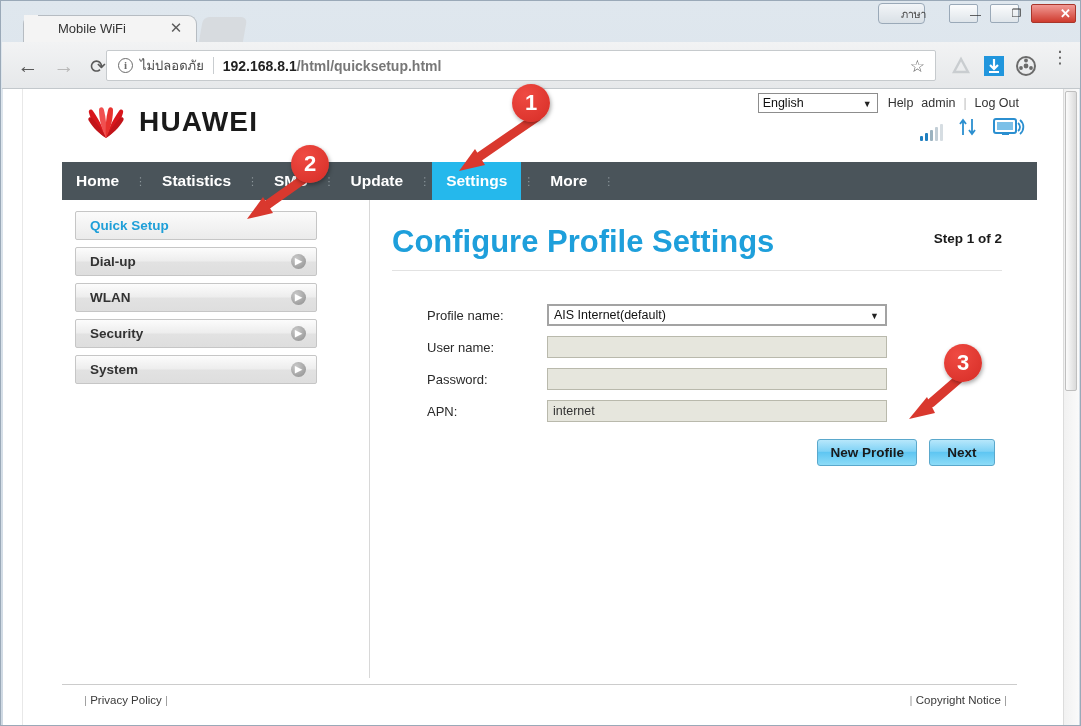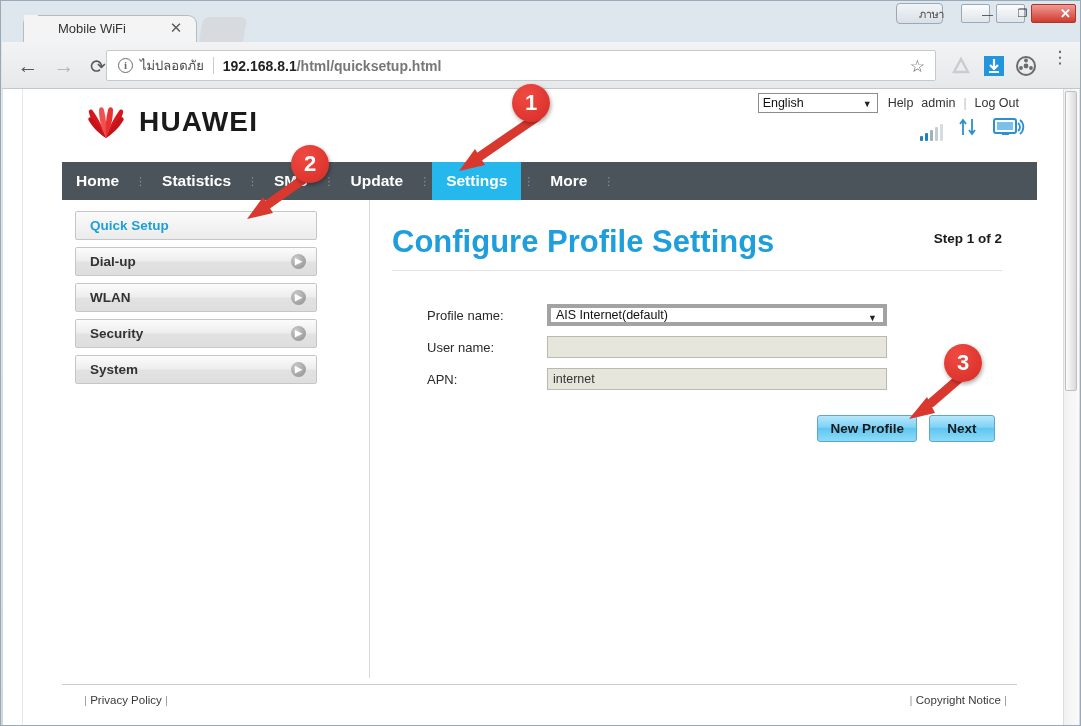--- a/index.html
+++ b/index.html
@@ -39,21 +39,21 @@
   .tab-ghost {
     position: absolute; left: 200px; top: 16px; width: 44px; height: 26px;
     background: #d7dbdf; border-radius: 6px 6px 0 0;
     transform: skewX(-10deg);
   }
 
   .winbtns { position: absolute; right: 4px; top: 2px; display: flex; gap: 0px; align-items: center; }
   .wb {
     width: 29px; height: 19px; border: 1px solid #9aa9b8; background: linear-gradient(to bottom,#fbfcfd,#dfe5ea);
     display:flex; align-items:center; justify-content:center; font-size: 11px; color:#333;
-    border-radius: 2px; margin-left: 6px; padding-left: 24px;
+    border-radius: 2px; margin-left: 12px; padding-left: 24px;
   }
   .wb.close { width: 45px; background: linear-gradient(to bottom,#f19a95,#cf3b2e); color: #fff; border-color:#a8362b; font-weight:bold; font-size:13px;}
   .wb.thai { width: 47px; height: 21px; border-radius: 4px; font-size: 11px; margin-right: 12px;
              background: linear-gradient(to bottom,#f2f5f8,#d9e0e6); color:#4a4a4a; letter-spacing:-0.5px;}
 
   .toolbar {
     position: absolute; left: 1px; top: 41px; width: 1078px; height: 47px;
     background: linear-gradient(to bottom,#f2f3f4,#e6e8ea);
     border-bottom: 1px solid #c3c8cc;
   }
@@ -164,30 +164,30 @@
 
   .main { position: absolute; left: 330px; top: 0; width: 645px; }
   .main-title { font-size: 31px; font-weight: bold; color: #1e9fdb; padding-top: 24px; }
   .step-label { position:absolute; right: 35px; top: 31px; font-size: 13.5px; font-weight: bold; color:#1a1a1a;}
   .title-rule { margin-top: 10px; width: 610px; height: 1px; background: #e2e2e2; }
 
   .form { margin-top: 28px; }
   .frow { display: flex; align-items: center; height: 32px; margin-bottom: 0px; }
   .flabel { width: 155px; font-size: 13px; color: #2a2a2a; padding-left: 35px; }
   .fselect {
-    width: 340px; height: 22px; border: 4px solid #a3a3a3; background: #fff;
+    width: 340px; height: 22px; border: 2px solid #a3a3a3; background: #fff;
     font-size: 12.5px; color: #111; padding-left: 5px; display:flex; align-items:center; position:relative;
   }
   .fselect .arr { position:absolute; right: 6px; top: 5px; font-size: 9px; color:#222;}
   .finput {
     width: 340px; height: 22px; border: 1px solid #b9b9ac; background: #e6e6dd;
     font-size: 12.5px; color: #333; padding-left: 5px; display:flex; align-items:center;
   }
 
-  .btnrow { display:flex; justify-content:flex-end; margin-top: 20px; width: 603px; gap: 12px; }
+  .btnrow { display:flex; justify-content:flex-end; margin-top: 12px; width: 603px; gap: 12px; }
   .btn {
     min-width: 98px; height: 27px; padding: 0 12px;
     background: linear-gradient(to bottom,#b7e7fb 0%,#7fd2f5 45%,#5fc6f2 50%,#8ddcf8 100%);
     border: 1px solid #5aa8cc; border-radius: 3px;
     font-size: 13.5px; font-weight: bold; color: #1a1a1a;
     display:flex; align-items:center; justify-content:center;
   }
   .btn.narrow { min-width: 66px; }
 
   
@@ -400,20 +400,24 @@
               <div class="fselect">
                 <span>AIS Internet(default)</span>
                 <span class="arr">▼</span>
               </div>
             </div>
             <div class="frow">
               <div class="flabel">User name:</div>
               <div class="finput"></div>
             </div>
             <div class="frow">
+              <div class="flabel">Password:</div>
+              <div class="finput"></div>
+            </div>
+            <div class="frow">
               <div class="flabel">APN:</div>
               <div class="finput">internet</div>
             </div>
 
             <div class="btnrow">
               <div class="btn">New Profile</div>
               <div class="btn narrow">Next</div>
             </div>
           </div>
         </div>

